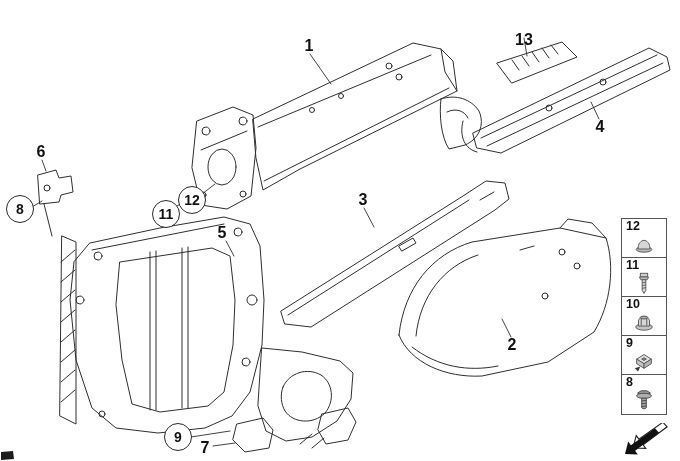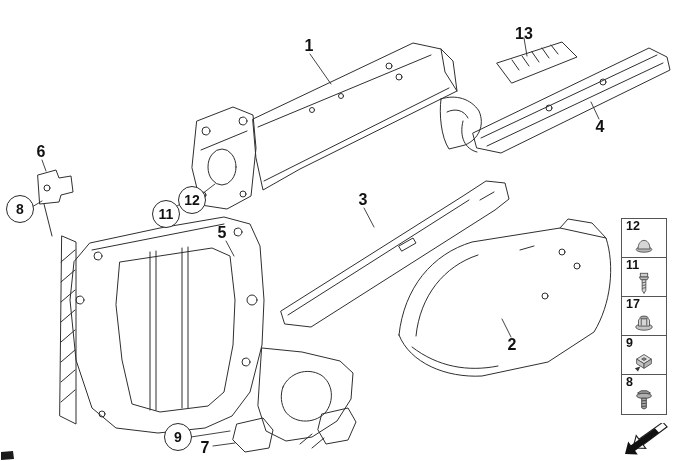--- a/index.html
+++ b/index.html
@@ -168,21 +168,21 @@
   <div class="callout" style="left:512px;top:345px">2</div>
   <div class="callout" style="left:363px;top:200px">3</div>
   <div class="callout" style="left:600px;top:127px">4</div>
   <div class="callout" style="left:222px;top:233px">5</div>
   <div class="callout" style="left:41px;top:152px">6</div>
   <div class="callout" style="left:205px;top:448px">7</div>
   <div class="callout circled" style="left:20px;top:209px">8</div>
   <div class="callout circled" style="left:178px;top:437px">9</div>
   <div class="callout circled" style="left:166px;top:214px">11</div>
   <div class="callout circled" style="left:192px;top:200px">12</div>
-  <div class="callout" style="left:524px;top:34px">13</div>
+  <div class="callout" style="left:524px;top:40px">13</div>
 
   <div class="sidebar">
 
     <div class="fastener-box">
       <span class="fastener-num">12</span>
       <svg class="fastener-icon" viewBox="0 0 26 26">
         <ellipse cx="13" cy="19" rx="8.5" ry="3" fill="#b9b9b9" stroke="#555"></ellipse>
         <path d="M6.5,18.5 C6.5,6 19.5,6 19.5,18.5 Z" fill="#d6d6d6" stroke="#555"></path>
       </svg>
     </div>
@@ -193,21 +193,21 @@
         <rect x="9" y="2.5" width="8" height="4" fill="#cfcfcf" stroke="#555"></rect>
         <path d="M8,6.5 L18,6.5 L16.5,9.5 L9.5,9.5 Z" fill="#bdbdbd" stroke="#555"></path>
         <path d="M11,9.5 L15,9.5 L15,21 L13,24.5 L11,21 Z" fill="#d8d8d8" stroke="#555"></path>
         <path d="M11,13 L15,12" stroke="#555"></path>
         <path d="M11,16 L15,15" stroke="#555"></path>
         <path d="M11,19 L15,18" stroke="#555"></path>
       </svg>
     </div>
 
     <div class="fastener-box">
-      <span class="fastener-num">17</span>
+      <span class="fastener-num">10</span>
       <svg class="fastener-icon" viewBox="0 0 26 26">
         <ellipse cx="13" cy="18.5" rx="9" ry="3.5" fill="#c4c4c4" stroke="#555"></ellipse>
         <path d="M7,17.5 L7,11 L10,7.5 L16,7.5 L19,11 L19,17.5 Z" fill="#d6d6d6" stroke="#555"></path>
         <path d="M10,7.5 L10,17" stroke="#555"></path>
         <path d="M16,7.5 L16,17" stroke="#555"></path>
         <ellipse cx="13" cy="8.2" rx="4.2" ry="1.6" fill="#a8a8a8" stroke="#555"></ellipse>
       </svg>
     </div>
 
     <div class="fastener-box">

